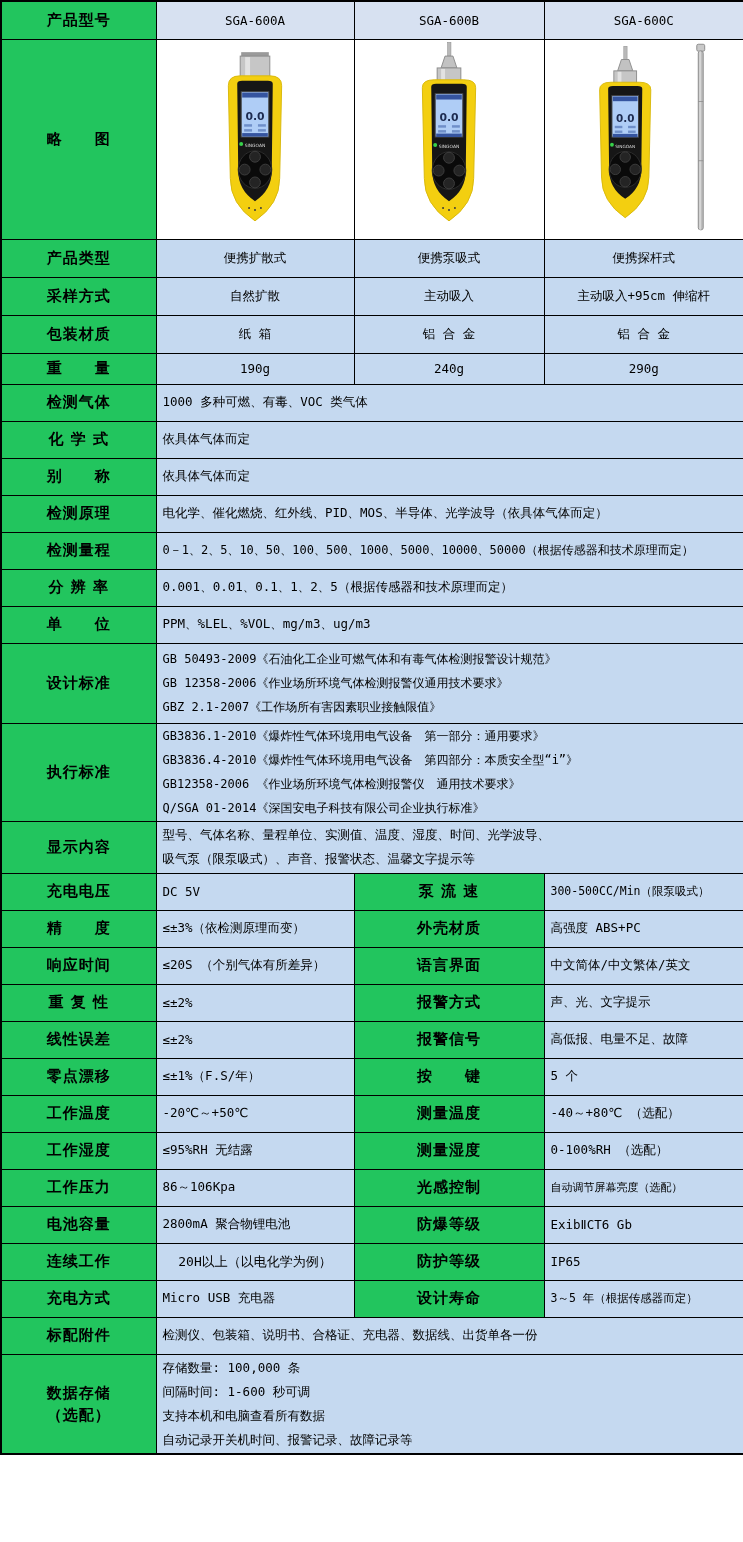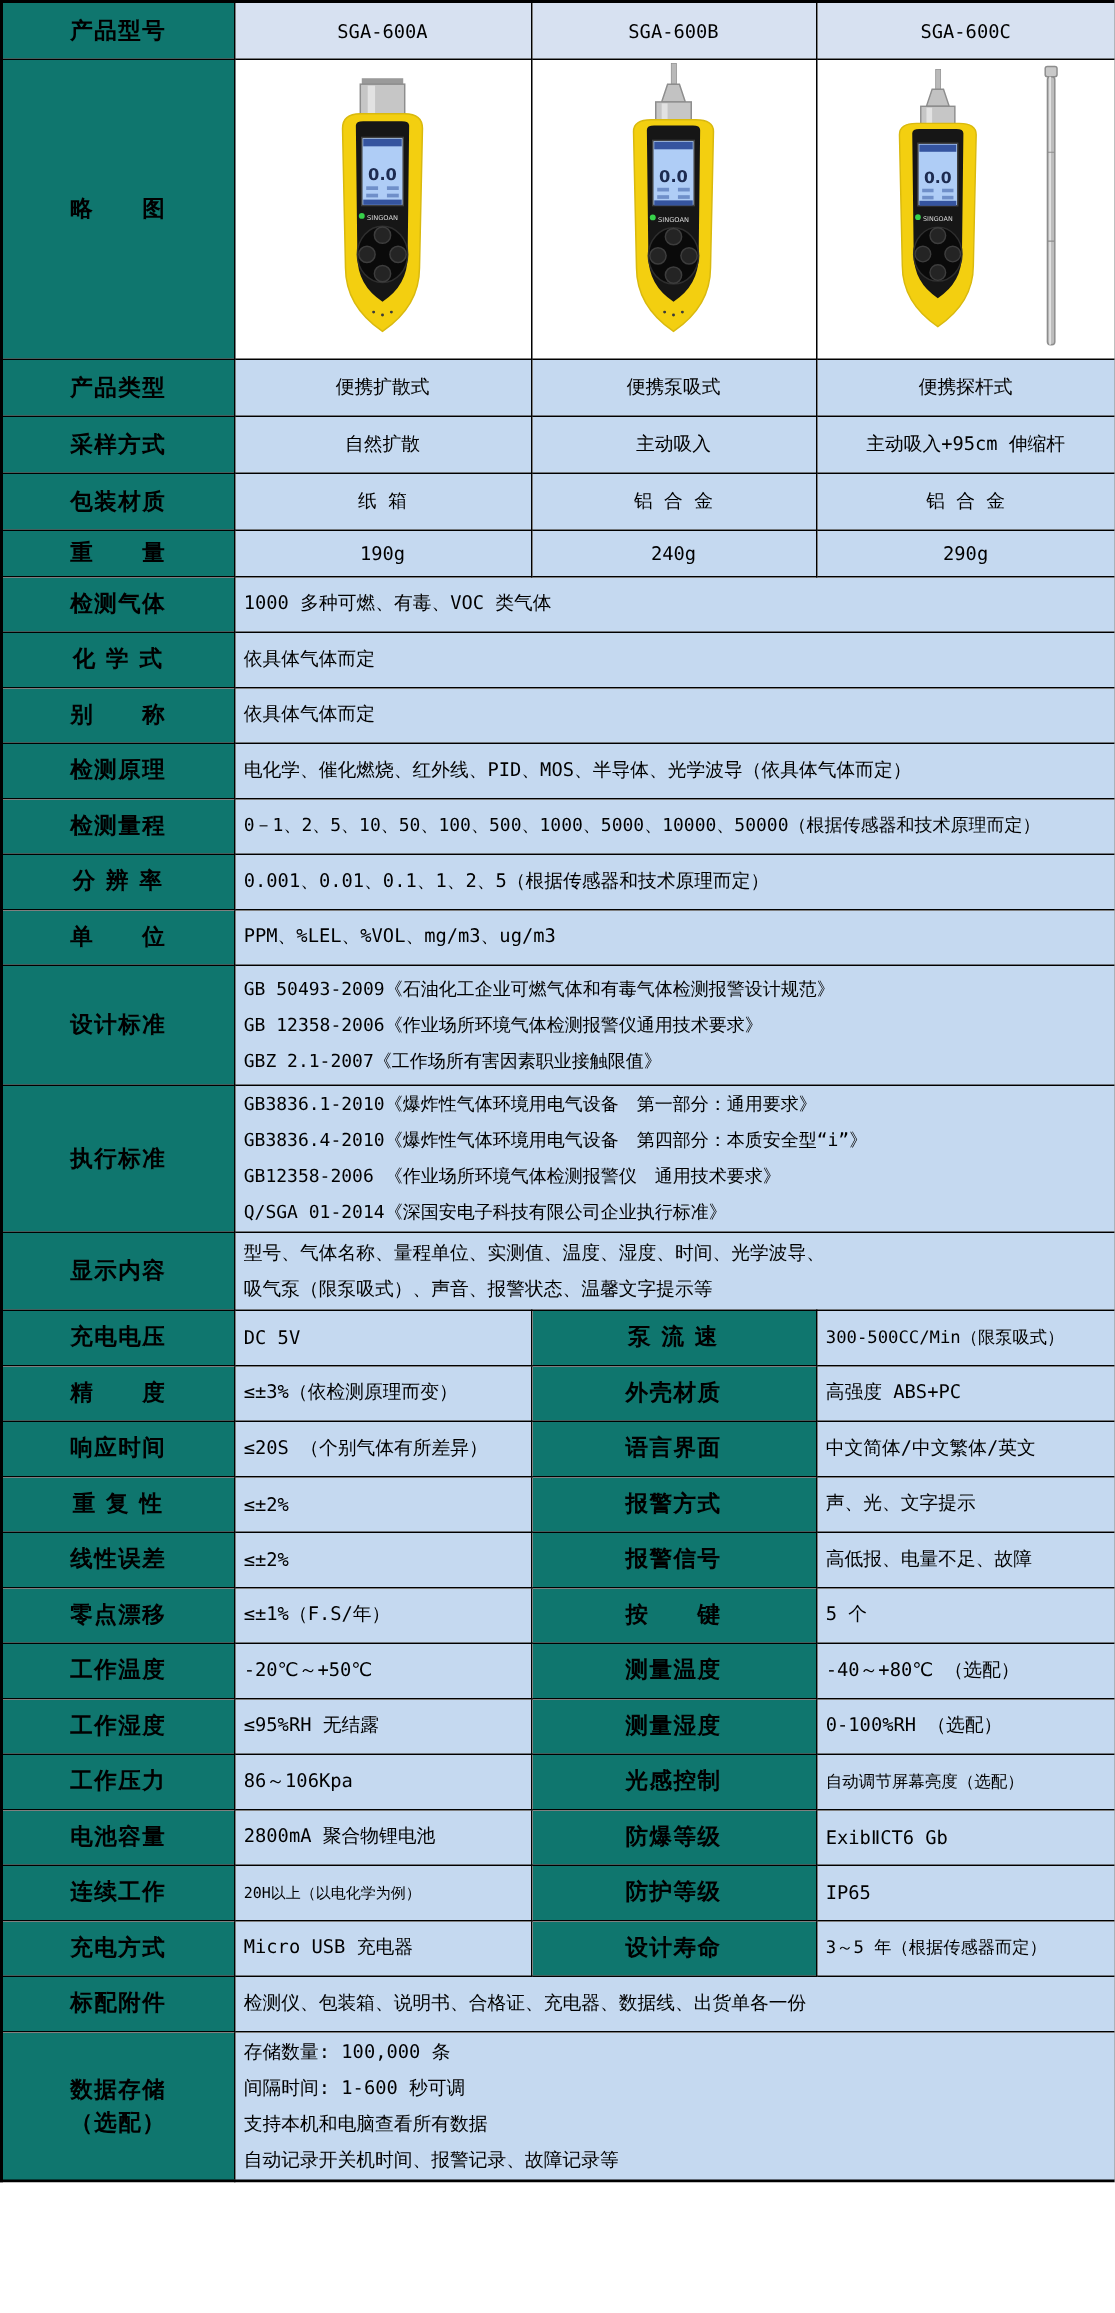--- a/index.html
+++ b/index.html
@@ -1,19 +1,19 @@
 <!DOCTYPE html>
 <html><head>
 <meta charset="utf-8">
 <style>
   html,body{margin:0;padding:0;background:#ffffff;}
   body{width:743px;font-family:"DejaVu Sans","Liberation Sans",sans-serif;color:#000;}
   table.spec{border-collapse:collapse;width:743px;table-layout:fixed;border:2px solid #000;}
   td{border:1px solid #000;overflow:hidden;vertical-align:middle;padding:0 6px;}
-  td.lbl{background:#0f766e;font-weight:bold;text-align:center;font-size:15px;letter-spacing:1px;padding:0 2px;}
+  td.lbl{background:#22c55e;font-weight:bold;text-align:center;font-size:15px;letter-spacing:1px;padding:0 2px;}
   td.val{background:#C5D9F0;font-family:"DejaVu Sans Mono","DejaVu Sans",monospace;font-size:12.5px;}
   td.hval{background:#D7E1F1;}
   td.c{text-align:center;}
   td.img{background:#ffffff;text-align:center;padding:0;}
   .pre{white-space:pre-line;line-height:24px;}
   .pre2{white-space:pre-line;line-height:22px;}
   td.nowrap{white-space:nowrap;}
   tr.h-header{height:38px;}
   tr.h-sketch{height:200px;}
   tr.h-std{height:37px;}
@@ -276,21 +276,21 @@
     <td class="val nowrap" style="font-size:11px;">自动调节屏幕亮度（选配）</td>
   </tr>
   <tr class="h-std">
     <td class="lbl">电池容量</td>
     <td class="val nowrap">2800mA 聚合物锂电池</td>
     <td class="lbl">防爆等级</td>
     <td class="val nowrap">ExibⅡCT6 Gb</td>
   </tr>
   <tr class="h-std">
     <td class="lbl">连续工作</td>
-    <td class="val nowrap" style="font-size:10px;">20H以上（以电化学为例）</td>
+    <td class="val nowrap" style="font-size:13px;text-align:center;">20H以上（以电化学为例）</td>
     <td class="lbl">防护等级</td>
     <td class="val nowrap">IP65</td>
   </tr>
   <tr class="h-std">
     <td class="lbl">充电方式</td>
     <td class="val nowrap">Micro USB 充电器</td>
     <td class="lbl">设计寿命</td>
     <td class="val nowrap" style="font-size:11.5px;margin-left:13px;">3～5 年（根据传感器而定）</td>
   </tr>
 

